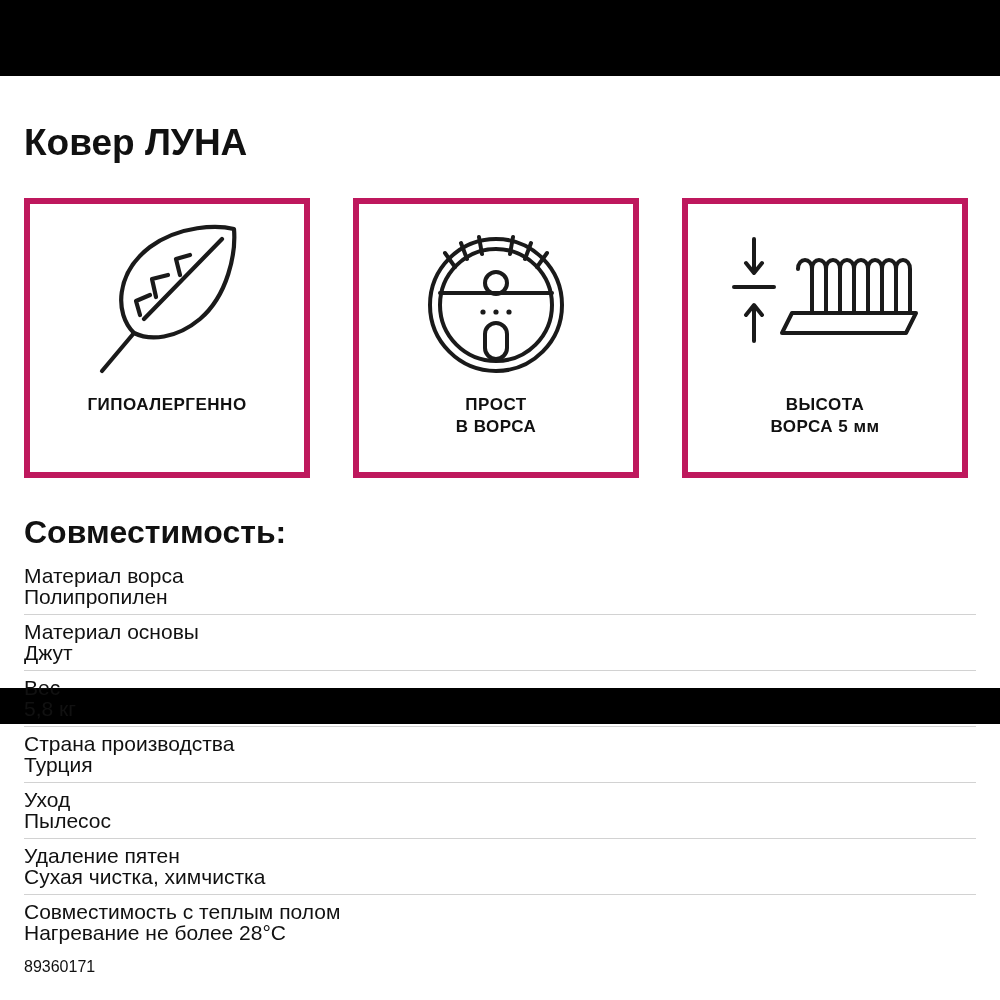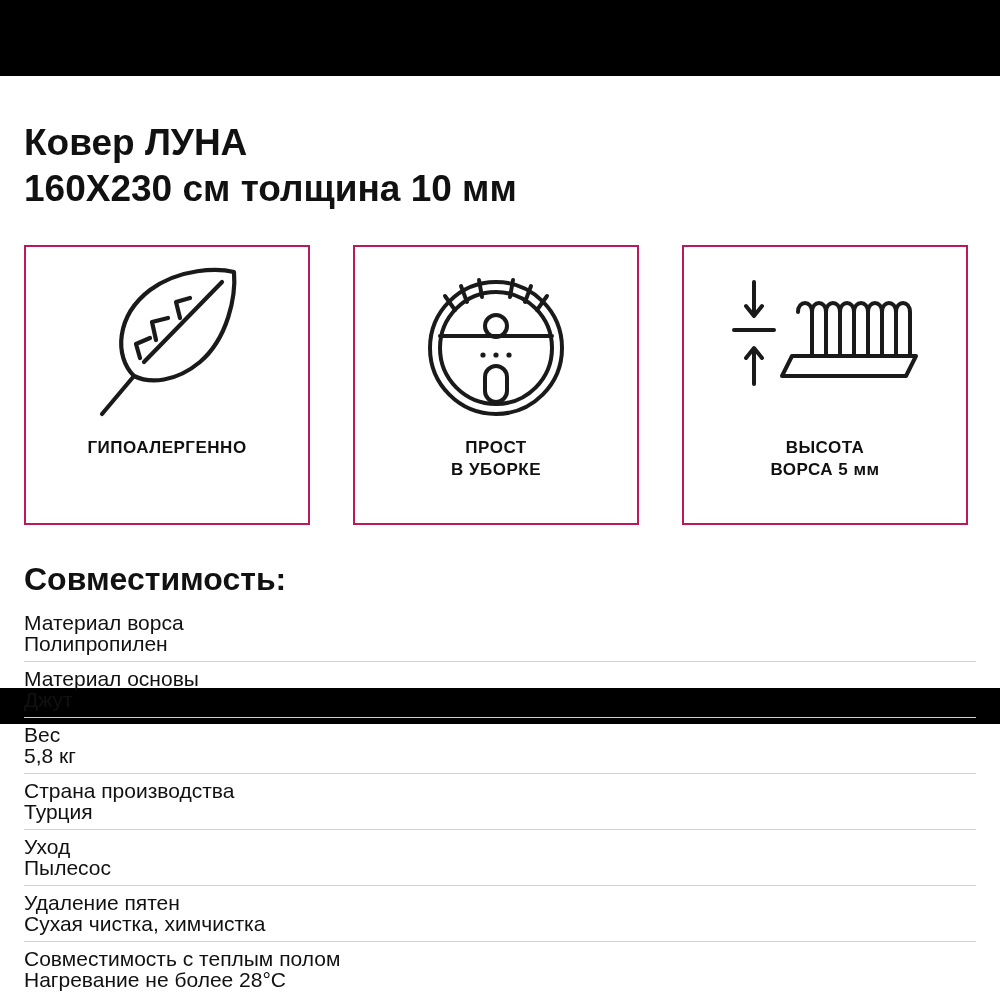--- a/index.html
+++ b/index.html
@@ -54,21 +54,21 @@
   .title .line2 { display: block; }
 
   .badges {
     display: flex;
     gap: 43px;
     margin-top: 32px;
   }
   .badge {
     width: 286px;
     height: 280px;
-    border: 2px solid #be185d;
+    border: 6px solid #be185d;
     box-sizing: border-box;
     display: flex;
     flex-direction: column;
     align-items: center;
     justify-content: flex-start;
     background: #fff;
   }
   .badge-icon {
     height: 190px;
     display: flex;
@@ -121,21 +121,20 @@
 
 <div class="page">
 
   <div class="bar-top"></div>
   <div class="bar-bottom"></div>
 
   <div class="content">
 
     <div class="title">
       <span>Ковер ЛУНА</span>
-      <span class="line2">160X230 см толщина 10 мм</span>
     </div>
 
     <div class="badges">
 
       <div class="badge">
         <div class="badge-icon">
           <svg width="190" height="180" viewBox="0 0 190 180" fill="none" stroke="#1a1a1a" stroke-width="4.2" stroke-linecap="round" stroke-linejoin="round">
             <path d="M30 162 L62 124"></path>
             <path d="M62 124 C42 104 44 64 78 38 C108 16 146 16 162 20 C164 44 156 86 128 110 C104 130 78 132 62 124 Z"></path>
             <path d="M150 30 L72 110"></path>
@@ -163,21 +162,21 @@
             <path d="M44 44 L54 58"></path>
             <path d="M60 34 L66 50"></path>
             <path d="M78 28 L81 45"></path>
             <path d="M146 44 L136 58"></path>
             <path d="M130 34 L124 50"></path>
             <path d="M112 28 L109 45"></path>
           </svg>
         </div>
         <div class="badge-label">
           <span>ПРОСТ</span>
-          <span class="l2">В УБОРКЕ</span>
+          <span class="l2">В ВОРСА</span>
         </div>
       </div>
 
       <div class="badge">
         <div class="badge-icon">
           <svg width="230" height="180" viewBox="0 0 230 180" fill="none" stroke="#1a1a1a" stroke-width="4" stroke-linecap="round" stroke-linejoin="round">
             <path d="M44 30 L44 62"></path>
             <path d="M36 54 L44 64 L52 54"></path>
             <path d="M24 78 L64 78"></path>
             <path d="M44 132 L44 98"></path>

